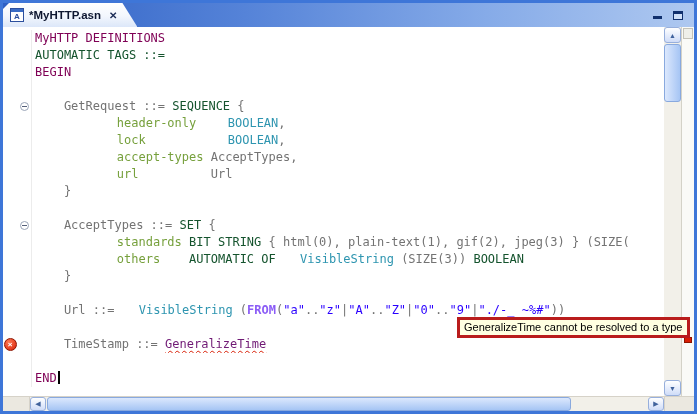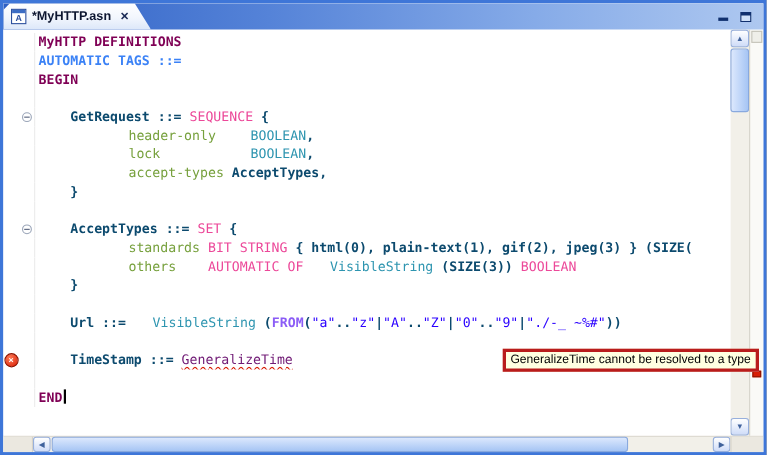--- a/index.html
+++ b/index.html
@@ -64,21 +64,21 @@
     background:linear-gradient(#dce8fd,var(--thumb,#A6C5F4));border:1px solid #89a9de;border-radius:3px;}
   .h-corner-right{width:29px;flex:none;background:#ebe8e0;border-left:1px solid #d6d2c8;}
   
   .tooltip{
     position:absolute;left:454px;top:314px;z-index:9;
     background:var(--tooltip-bg,#FFFFE1);border:3px solid #b91c1c;
     font-size:11px;color:#000;padding:1px 4px 2px 4px;white-space:nowrap;
     font-family:Liberation Sans, sans-serif;
   }
 </style>
-<style>.tok-kw{color:#7F0055;font-weight:bold;}.tok-dim{color:#3b82f6;font-weight:bold;}.tok-p{color:#0c4a6e;font-weight:bold;}.tok-field{color:#76A03C;padding-left:24px;}.tok-type{color:#ec4899;}.tok-builtin{color:#2E95B0;padding-left:17px;}.tok-str{color:#2A00FF;}.tok-from{color:#8b5cf6;font-weight:bold;}.tok-err{color:#701a75;text-decoration:underline wavy #D81E05;text-decoration-thickness:1px;text-underline-offset:2px;}</style></head>
+<style>.tok-kw{color:#7F0055;font-weight:normal;}.tok-dim{color:#14532d;}.tok-p{color:#737373;}.tok-field{color:#76A03C;padding-left:24px;}.tok-type{color:#14532d;}.tok-builtin{color:#2E95B0;padding-left:17px;}.tok-str{color:#2A00FF;}.tok-from{color:#8b5cf6;font-weight:bold;}.tok-err{color:#701a75;text-decoration:underline wavy #D81E05;text-decoration-thickness:1px;text-underline-offset:2px;}</style></head>
 <body>
 
 <div class="window">
 
   <div class="titlebar">
     <div class="tab">
       <span class="file-icon">
         <span class="bar"></span>
         <span class="ltr">A</span>
       </span>
@@ -135,20 +135,25 @@
           <div class="code"><span class="tok-p">        </span><span class="tok-field">lock</span><span class="tok-p">         </span><span class="tok-builtin">BOOLEAN</span><span class="tok-p">,</span></div>
         </div>
         <div class="line">
           <div class="marker-col"></div>
           <div class="fold-col"></div>
           <div class="code"><span class="tok-p">        </span><span class="tok-field">accept-types</span><span class="tok-p"> AcceptTypes,</span></div>
         </div>
         <div class="line">
           <div class="marker-col"></div>
           <div class="fold-col"></div>
+          <div class="code"><span class="tok-p">        </span><span class="tok-field">url</span><span class="tok-p">          Url</span></div>
+        </div>
+        <div class="line">
+          <div class="marker-col"></div>
+          <div class="fold-col"></div>
           <div class="code"><span class="tok-p">    }</span></div>
         </div>
         <div class="line">
           <div class="marker-col"></div>
           <div class="fold-col"></div>
           <div class="code"></div>
         </div>
         <div class="line">
           <div class="marker-col"></div>
           <div class="fold-col">

